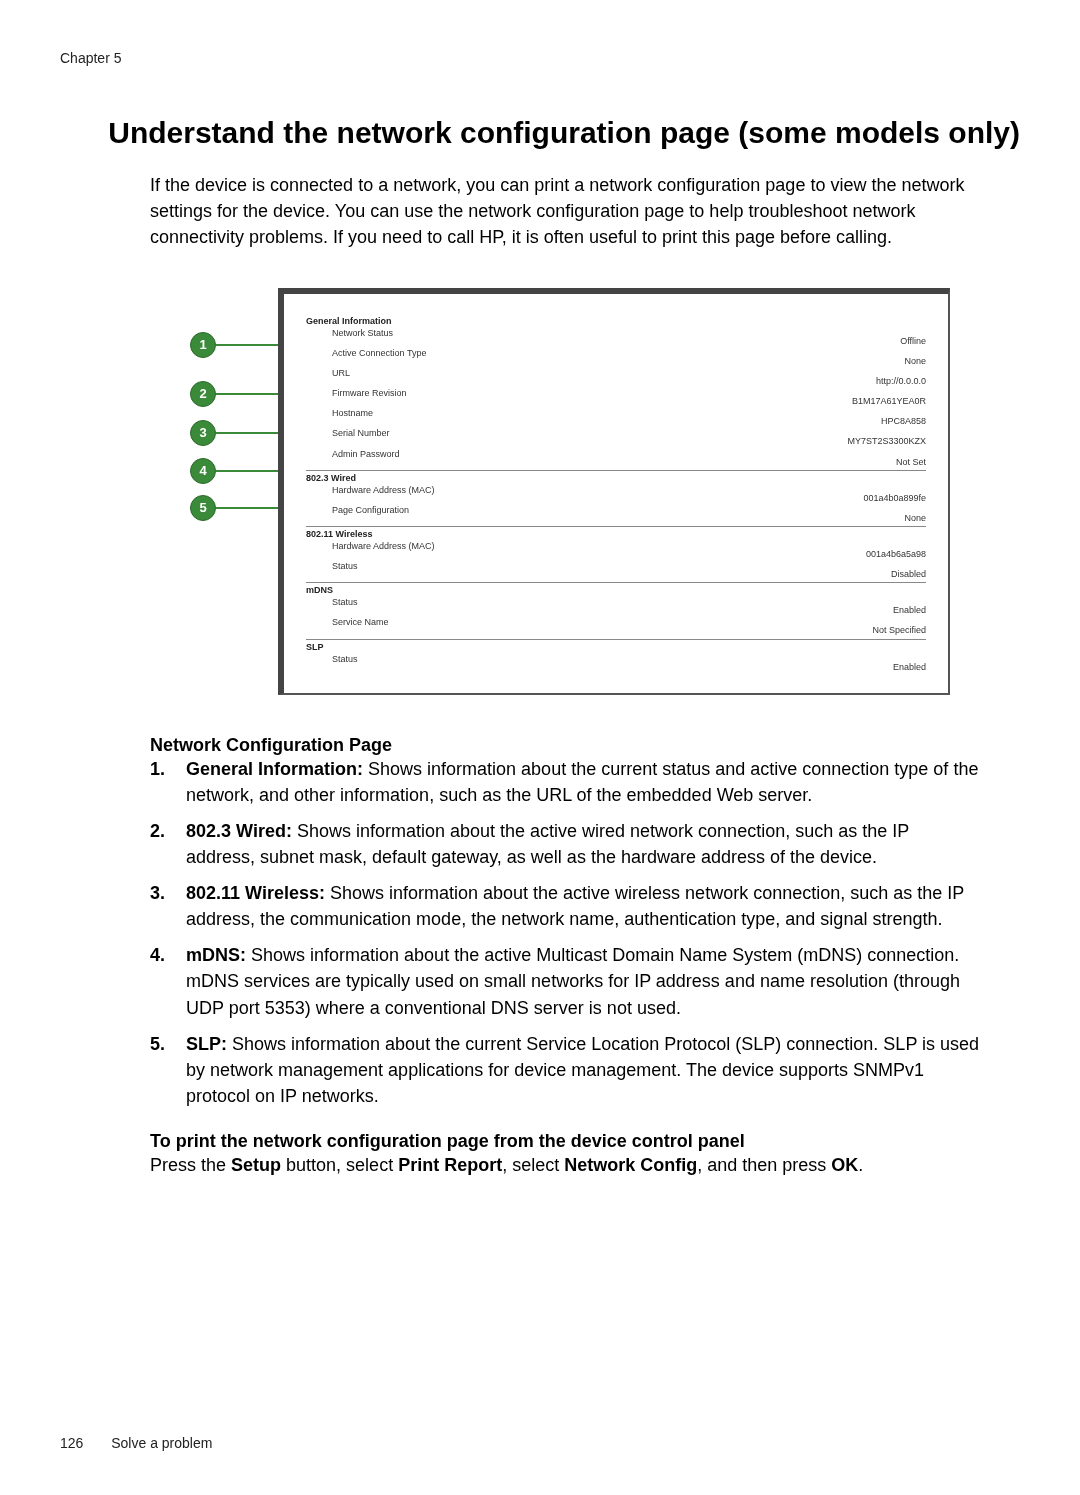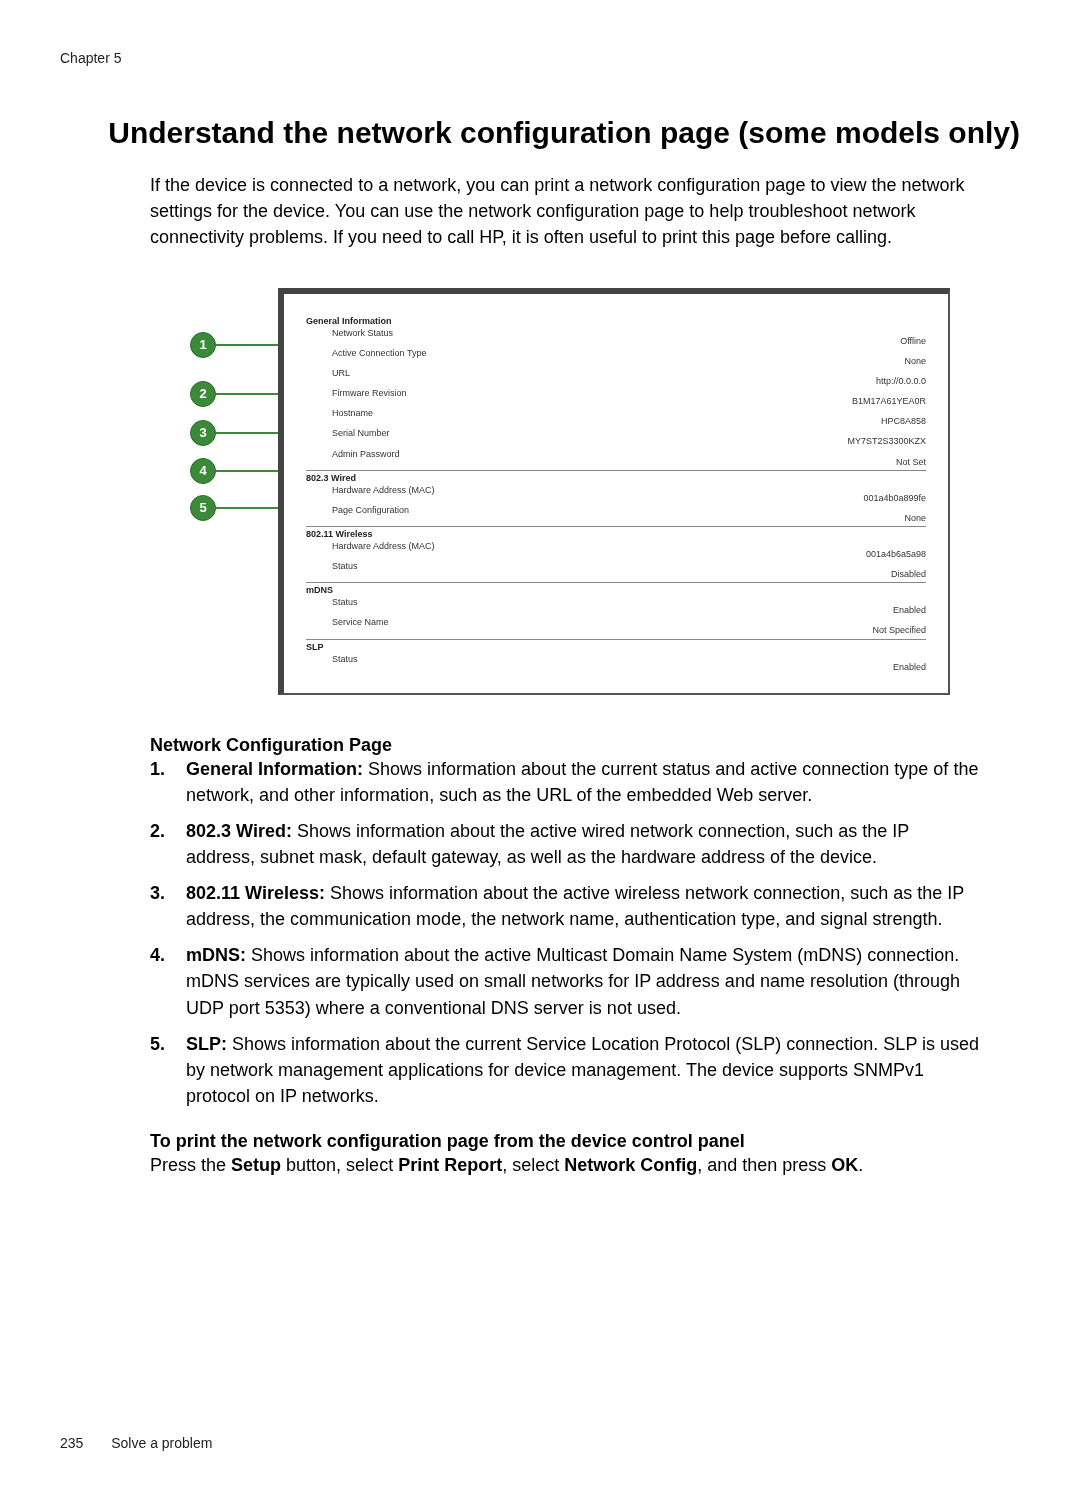--- a/index.html
+++ b/index.html
@@ -310,15 +310,15 @@
 </div>
 
 <div class="print-section">
   <div class="print-heading">To print the network configuration page from the device control panel</div>
   <p class="print-text">
     <span>Press the </span><span class="b">Setup</span><span> button, select </span><span class="b">Print Report</span><span>, select </span><span class="b">Network Config</span><span>, and then press </span><span class="b">OK</span><span>.</span>
   </p>
 </div>
 
 <div class="footer">
-  <span class="footer-page">235</span>
+  <span class="footer-page">126</span>
   <span>Solve a problem</span>
 </div>
 
 </body></html>

